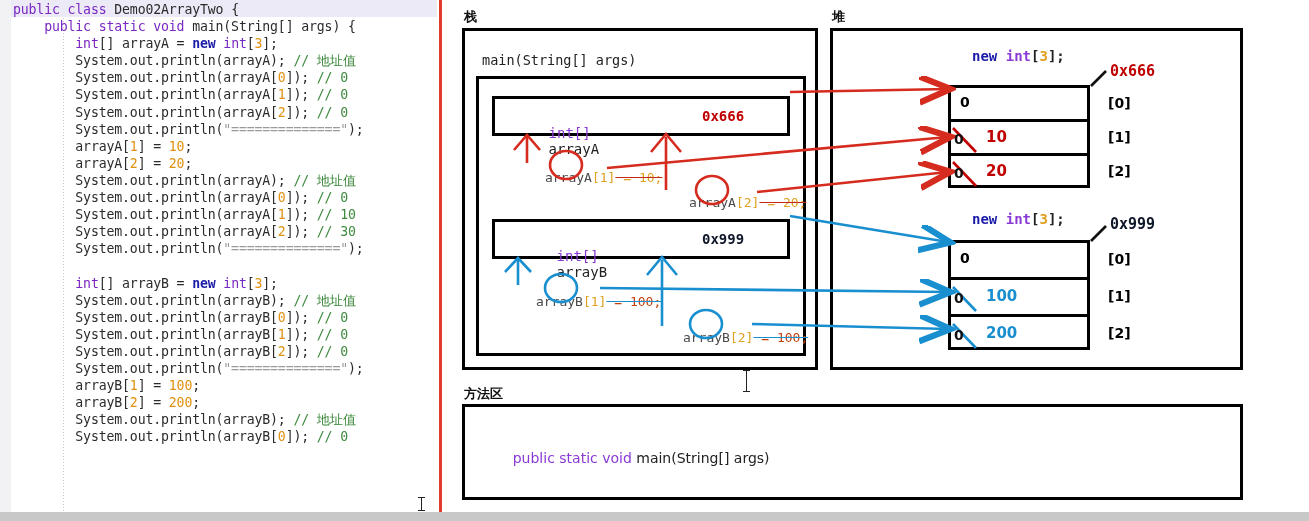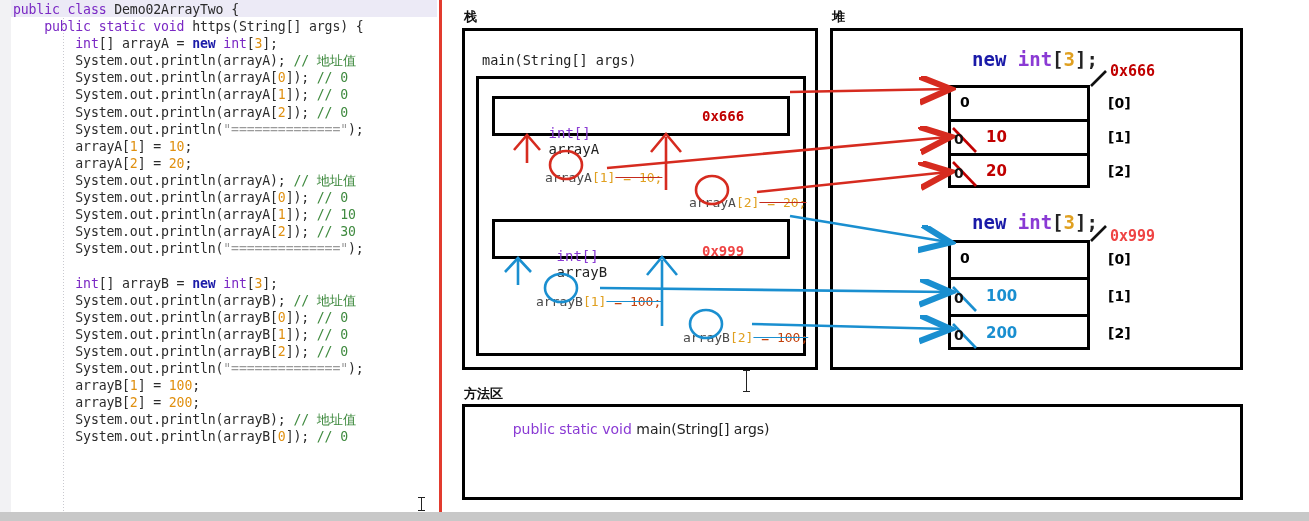--- a/index.html
+++ b/index.html
@@ -46,36 +46,36 @@
   .midbox{position:absolute;border:3px solid #000;background:transparent;box-sizing:border-box;}
   .varbox{position:absolute;border:3px solid #000;background:#fff;box-sizing:border-box;}
 
   .mono{font-family:"DejaVu Sans Mono","Liberation Mono",monospace;}
   .lbl{position:absolute;white-space:pre;}
 
   .frame-title{position:absolute;font-size:13.5px;color:#222;}
   .var-type{color:#8a3ad4;}
   .var-name{color:#222;}
   .addr-red{color:#c00000;font-weight:bold;}
-  .addr-blue{color:#ef4444;font-weight:bold;margin-top:12px;}
+  .addr-blue{color:#0f172a;font-weight:bold;}
 
   .annot{position:absolute;font-size:13px;white-space:pre;}
   .an-name{color:#4a4a4a;}
   .an-idx{color:#e0a020;}
   .an-strike{color:#e0a020;text-decoration:line-through;text-decoration-color:#c42a1c;}
   .an-strike-b{color:#c2410c;text-decoration:line-through;text-decoration-color:#1a8fd0;}
 
   
   .arrbox{position:absolute;border:3px solid #000;box-sizing:border-box;background:#fff;}
   .cell-sep{position:absolute;height:3px;background:#000;}
   .cellzero{position:absolute;font-weight:bold;font-size:14px;color:#000;}
   .cellval-r{position:absolute;font-weight:bold;font-size:15px;color:#c00000;}
   .cellval-b{position:absolute;font-weight:bold;font-size:15px;color:#1a8fd0;}
   .idxlbl{position:absolute;font-weight:bold;font-size:14px;color:#000;}
-  .newint{position:absolute;font-size:19px;font-weight:bold;}
+  .newint{position:absolute;font-size:14px;font-weight:bold;}
   .ni-new{color:#1a1aa8;}
   .ni-int{color:#8a3ad4;}
   .ni-3{color:#e0a020;}
   .ni-p{color:#222;}
 
   .methodcode{position:absolute;font-size:14px;white-space:pre;
     font-family:"DejaVu Sans","Liberation Sans",sans-serif;}
   .m-kw{color:#8a3ad4;}
   .m-pl{color:#222;}
 
@@ -92,21 +92,21 @@
 </head>
 <body>
 
 <div id="root">
 
   <div class="code-pane">
     <div class="line-hl"></div>
     <div class="code-gutter"></div>
     <div class="indent-guide ig1"></div>
     <pre class="code" id="code-block"><span class="k">public </span><span class="k">class </span><span class="cls">Demo02ArrayTwo </span><span class="pl">{</span>
-<span class="k">    public static void </span><span class="pl">https(String[] args) {</span>
+<span class="k">    public static void </span><span class="pl">main(String[] args) {</span>
 <span class="pl">        </span><span class="k">int</span><span class="pl">[] arrayA = </span><span class="kb">new </span><span class="k">int</span><span class="pl">[</span><span class="num">3</span><span class="pl">];</span>
 <span class="pl">        System.out.println(arrayA); </span><span class="cm">// 地址值</span>
 <span class="pl">        System.out.println(arrayA[</span><span class="num">0</span><span class="pl">]); </span><span class="cm">// 0</span>
 <span class="pl">        System.out.println(arrayA[</span><span class="num">1</span><span class="pl">]); </span><span class="cm">// 0</span>
 <span class="pl">        System.out.println(arrayA[</span><span class="num">2</span><span class="pl">]); </span><span class="cm">// 0</span>
 <span class="pl">        System.out.println(</span><span class="str">"=============="</span><span class="pl">);</span>
 <span class="pl">        arrayA[</span><span class="num">1</span><span class="pl">] = </span><span class="num">10</span><span class="pl">;</span>
 <span class="pl">        arrayA[</span><span class="num">2</span><span class="pl">] = </span><span class="num">20</span><span class="pl">;</span>
 <span class="pl">        System.out.println(arrayA); </span><span class="cm">// 地址值</span>
 <span class="pl">        System.out.println(arrayA[</span><span class="num">0</span><span class="pl">]); </span><span class="cm">// 0</span>
@@ -190,21 +190,21 @@
     <div class="cellzero" style="left:516px;top:250px;">0</div>
     <div class="cellval-b" style="left:542px;top:287px;">100</div>
     <div class="cellval-b" style="left:542px;top:324px;">200</div>
     <div class="idxlbl" style="left:664px;top:251px;">[0]</div>
     <div class="idxlbl" style="left:664px;top:288px;">[1]</div>
     <div class="idxlbl" style="left:664px;top:325px;">[2]</div>
     <div class="lbl mono addr-blue" style="left:666px;top:215px;font-size:15px;">0x999</div>
 
     <div class="region-title" style="left:20px;top:385px;">方法区</div>
     <div class="hardbox" style="left:18px;top:404px;width:781px;height:96px;"></div>
-    <div class="methodcode" style="left:42px;top:405px;">
+    <div class="methodcode" style="left:42px;top:434px;">
       <span class="m-kw">public static void </span><span class="m-pl">main(String[] args)</span>
     </div>
 
     <div class="caret" style="left:302px;top:370px;height:22px;"></div>
   </div>
 
   <svg class="overlay" viewBox="0 0 1309 521">
     <defs>
       <marker id="ah-red" markerWidth="14" markerHeight="14" refX="11" refY="5" orient="auto">
         <path d="M0,0 L12,5 L0,10" fill="none" stroke="#d62b1f" stroke-width="2.4"></path>

